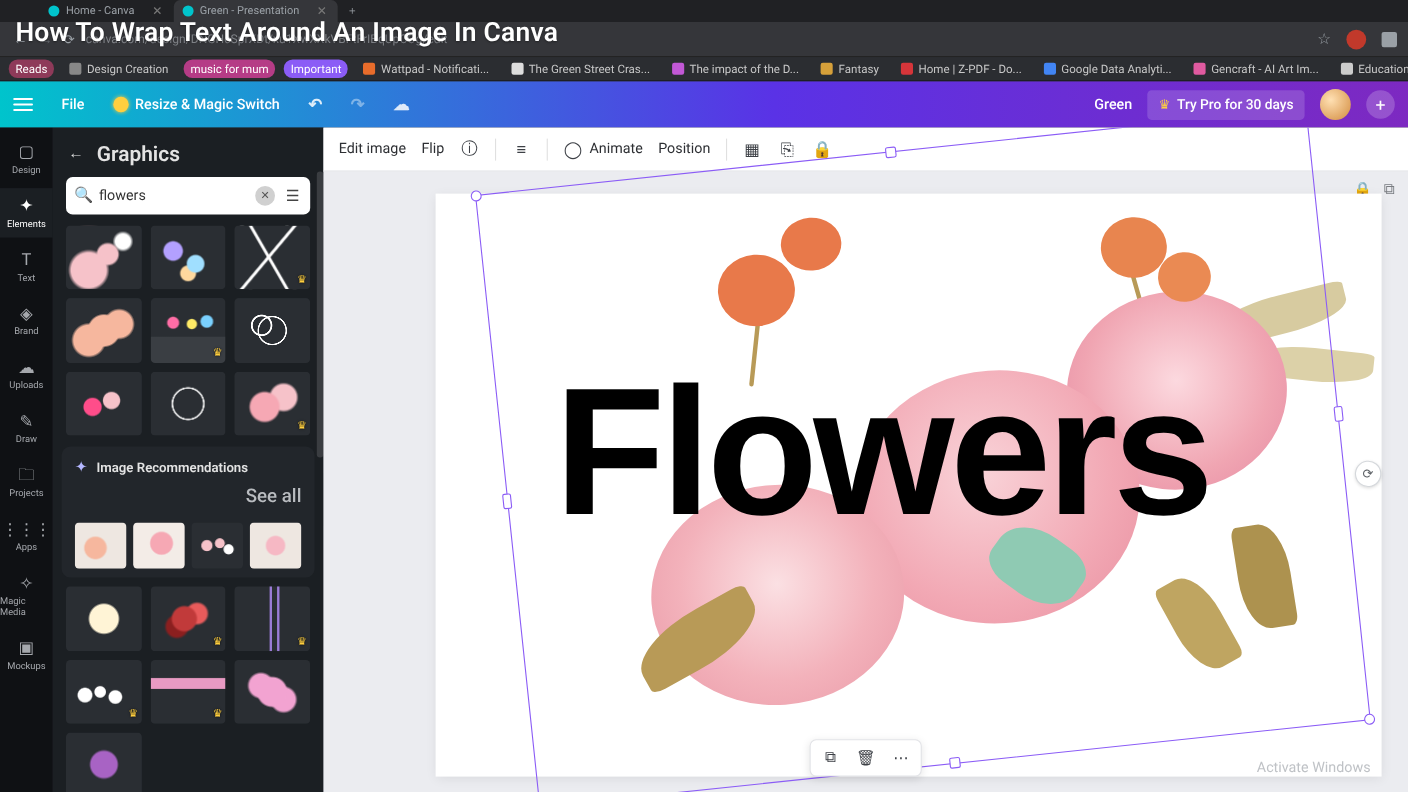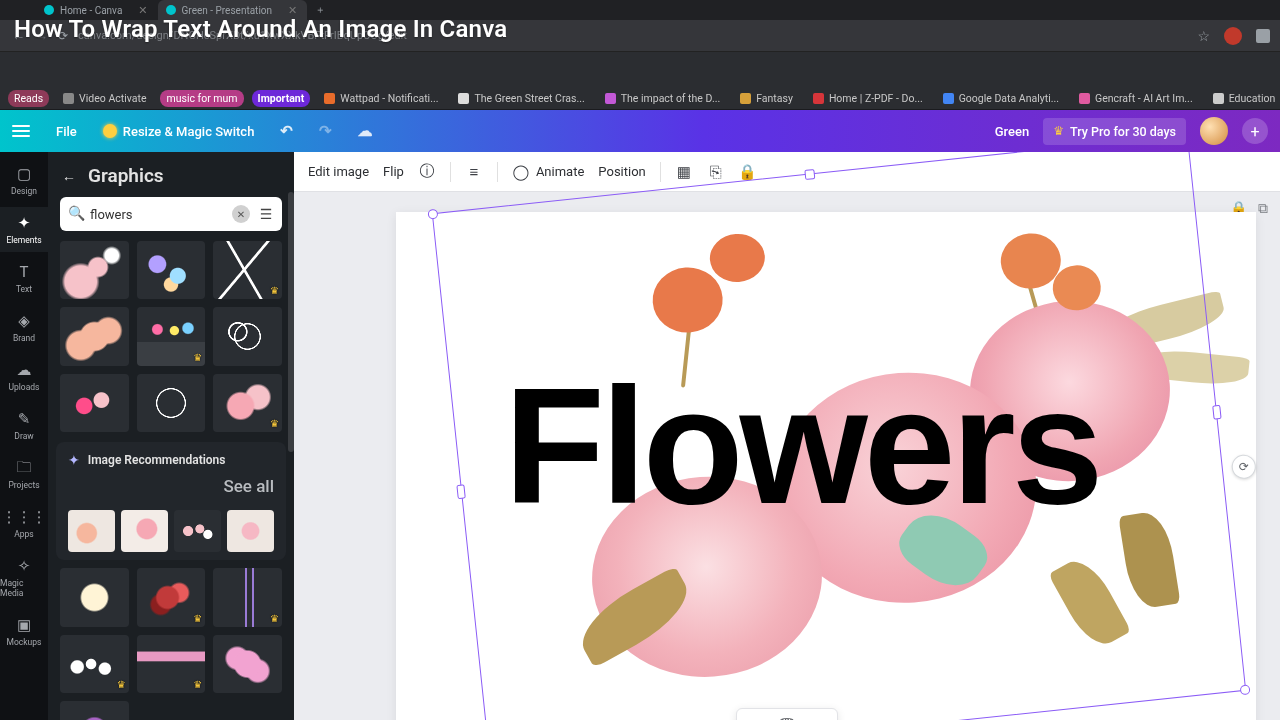--- a/index.html
+++ b/index.html
@@ -17,25 +17,25 @@
 
   .url-bar-row { height:32px; background:#35363a; display:flex; align-items:center; padding:0 10px 0 12px; gap:10px; font-size:11px; color:#9aa0a6; border-bottom:1px solid #222;}
   .url-text { flex:0 1 auto; color:#7e8186; white-space:nowrap; overflow:hidden; }
   .url-icons-right{ margin-left:auto; display:flex; gap:14px; align-items:center;}
   .url-star{ font-size:14px; color:#9aa0a6;}
   .url-dot{ width:18px; height:18px; border-radius:50%; background:#c1392b; display:inline-block;}
   .url-ext{ width:14px; height:14px; background:#9aa0a6; border-radius:2px;}
   .nav-arrow{ font-size:13px; }
   .nav-refresh{ font-size:12px; }
 
-  .bookmarks-bar { height:22px; background:#2b2d31; display:flex; align-items:center; padding-left:8px; gap:8px; font-size:10.5px; color:#c8c8c8; border-bottom:1px solid #1a1b1e; overflow:hidden; white-space:nowrap;margin-top:36px;}
+  .bookmarks-bar { height:22px; background:#2b2d31; display:flex; align-items:center; padding-left:8px; gap:8px; font-size:10.5px; color:#c8c8c8; border-bottom:1px solid #1a1b1e; overflow:hidden; white-space:nowrap;}
   .bm { display:flex; align-items:center; gap:5px; padding:2px 6px; border-radius:8px; }
   .bm.pill-red{ background:#8e3a59; color:#fff;}
   .bm.pill-pink{ background:#b53c86; color:#fff;}
-  .bm.pill-orange{ background:#6d28d9; color:#fff;font-weight:bold;}
+  .bm.pill-orange{ background:#8b5cf6; color:#fff;}
   .bm-ico{ width:11px; height:11px; border-radius:2px; display:inline-block; background:#888; }
 
   
   .canva-topbar { height:42px; background: linear-gradient(90deg,#00c4cc 0%,#5a32e6 55%,#7d29c1 100%); display:flex; align-items:center; padding:0 12px; color:#fff; font-size:13px; gap:26px;}
   .tb-menu{ width:18px; display:flex; flex-direction:column; gap:3px;}
   .tb-menu span{ height:2px; background:#fff; border-radius:1px;}
   .tb-file{ font-weight:500; }
   .tb-resize{ display:flex; align-items:center; gap:6px; font-weight:500;}
   .tb-sparkle{ width:14px;height:14px;background:#ffcf3f;border-radius:50%; box-shadow:0 0 4px #ffcf3f;}
   .tb-undo, .tb-redo, .tb-cloud{ opacity:.85; font-size:15px; font-weight:600;}
@@ -179,21 +179,21 @@
     <span class="url-ext"></span>
   </div>
 </div>
 
 <div class="bookmarks-bar" id="bmbar">
     <div class="bm pill-red">
       <span>Reads</span>
     </div>
     <div class="bm ">
       <span class="bm-ico" style="background:#888"></span>
-      <span>Video Activate</span>
+      <span>Design Creation</span>
     </div>
     <div class="bm pill-pink">
       <span>music for mum</span>
     </div>
     <div class="bm pill-orange">
       <span>Important</span>
     </div>
     <div class="bm ">
       <span class="bm-ico" style="background:#e86c2b"></span>
       <span>Wattpad - Notificati...</span>

